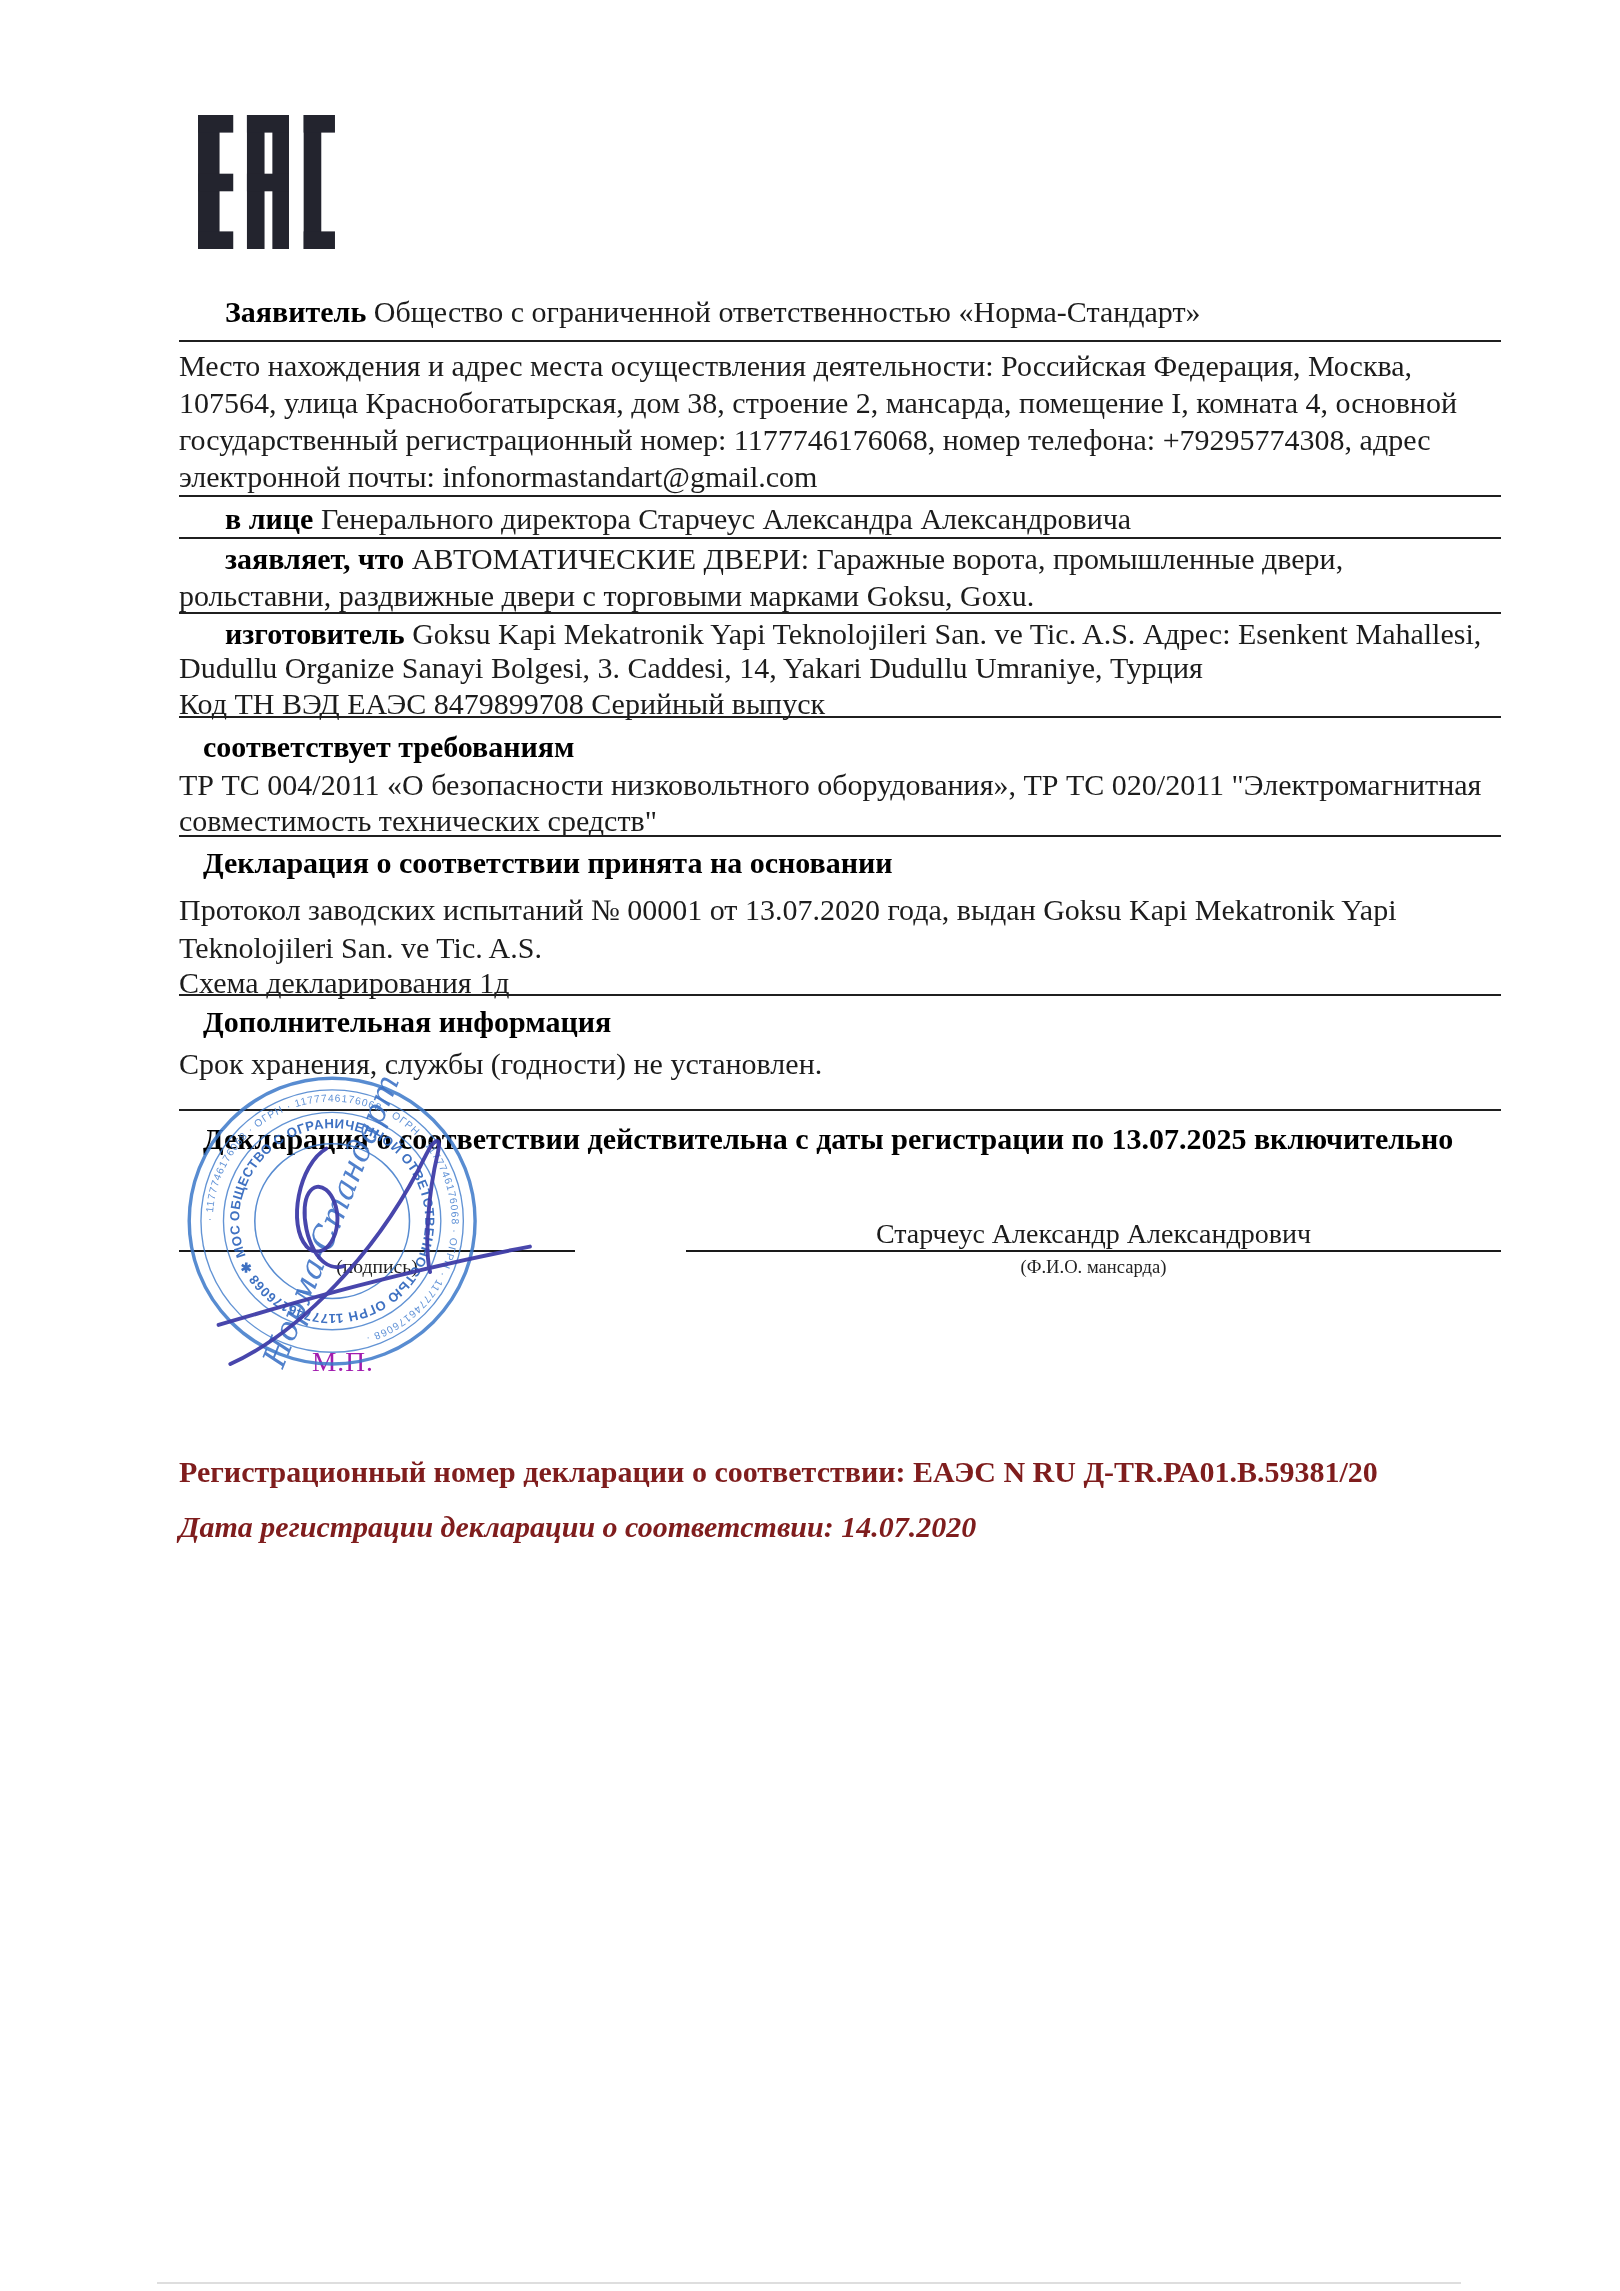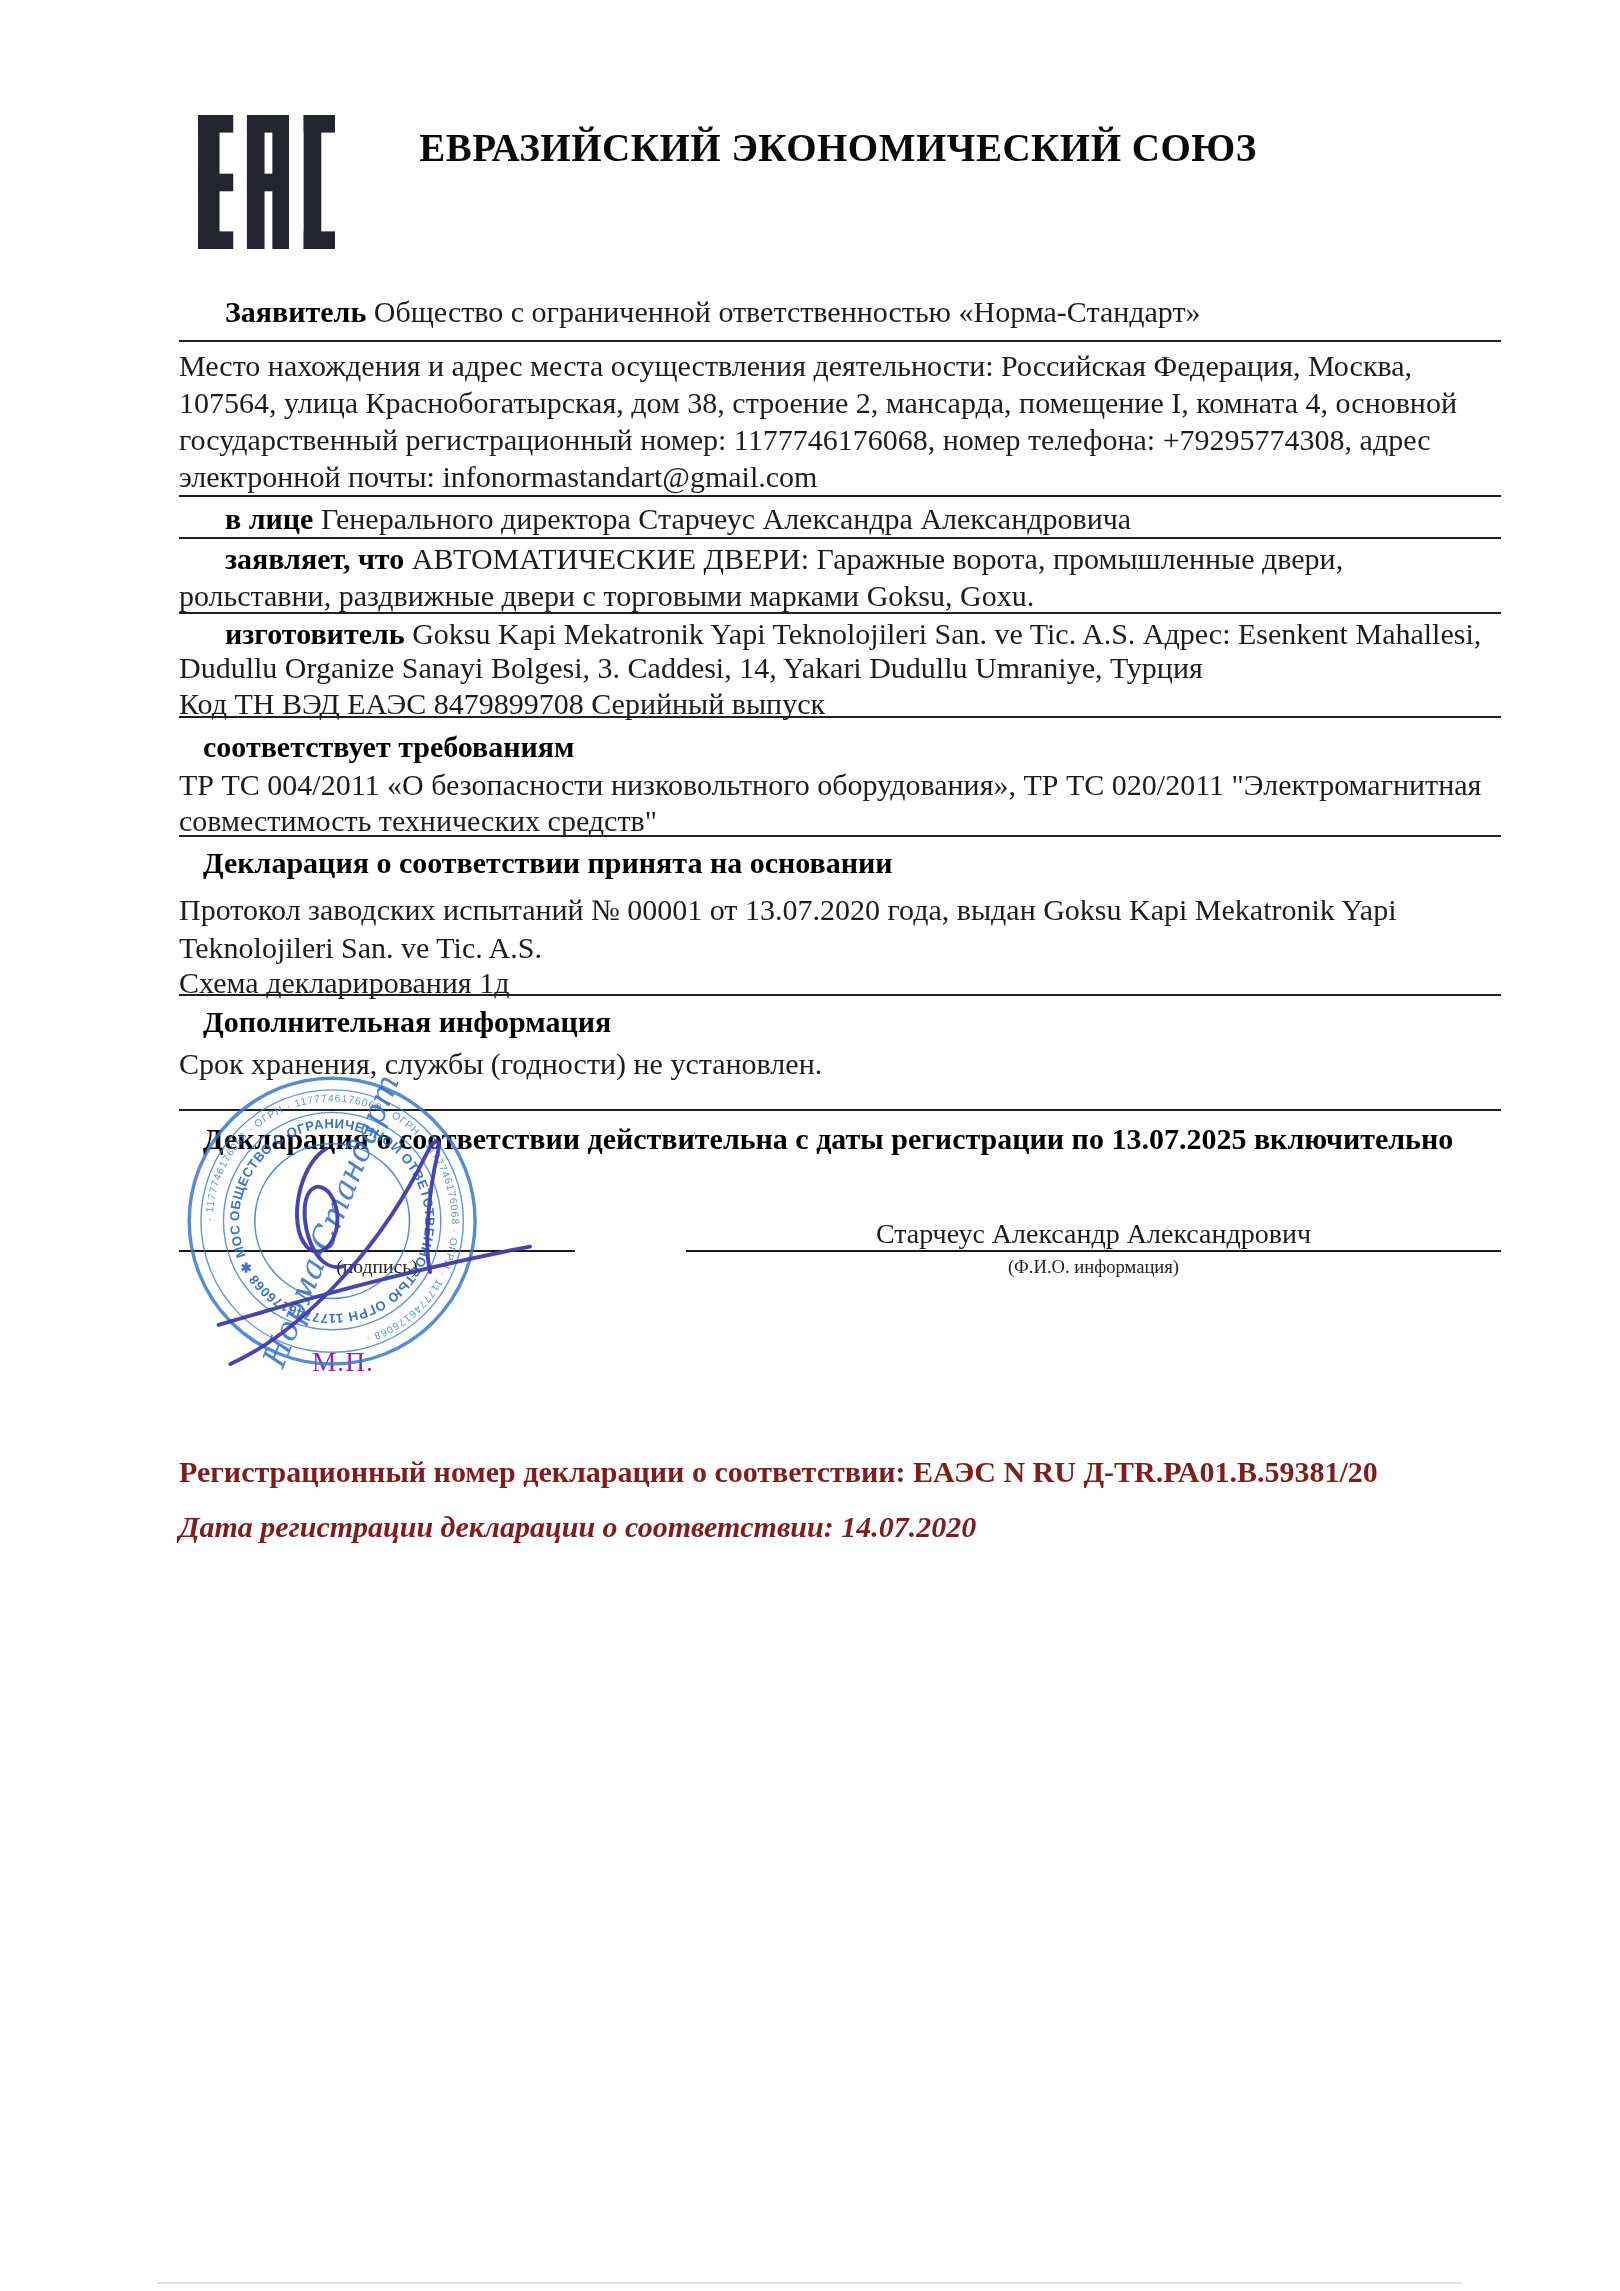--- a/index.html
+++ b/index.html
@@ -38,21 +38,20 @@
     <rect x="50" y="0" width="43" height="18"></rect>
     <rect x="50" y="60" width="43" height="18"></rect>
 
     <rect x="108" y="0" width="18" height="137"></rect>
     <rect x="108" y="0" width="32" height="18"></rect>
     <rect x="108" y="119" width="32" height="18"></rect>
   </g>
 </svg>
 
 <div class="abs title-block">
-  <div>ЕВРАЗИЙСКИЙ ЭКОНОМИЧЕСКИЙ СОЮЗ</div>
 </div>
 
 <p class="abs para" style="top:293px;">
   <b>Заявитель</b>
   <span>Общество с ограниченной ответственностью «Норма-Стандарт»</span>
 </p>
 <div class="abs rule" style="top:340px;"></div>
 
 <p class="abs para" style="top:347px;">
   <span>Место нахождения и адрес места осуществления деятельности: Российская Федерация, Москва, 107564, улица Краснобогатырская, дом 38, строение 2, мансарда, помещение I, комната 4, основной государственный регистрационный номер: 1177746176068, номер телефона: +79295774308, адрес электронной почты: infonormastandart@gmail.com</span>
@@ -93,21 +92,21 @@
 <p class="abs para" style="top:1045px;">Срок хранения,  службы (годности)  не установлен.</p>
 <div class="abs rule" style="top:1109px;"></div>
 
 <p class="abs para heading" style="top:1120px;">Декларация о соответствии  действительна с даты регистрации по 13.07.2025 включительно</p>
 
 <div class="abs sigline" style="left:179px;top:1250px;width:396px;"></div>
 <div class="abs caption" style="left:179px;top:1256px;width:396px;">(подпись)</div>
 
 <div class="abs" style="left:686px;top:1218px;width:815px;text-align:center;font-size:28px;">Старчеус Александр Александрович</div>
 <div class="abs sigline" style="left:686px;top:1250px;width:815px;"></div>
-<div class="abs caption" style="left:686px;top:1256px;width:815px;font-size:18.6px;">(Ф.И.О. информация)</div>
+<div class="abs caption" style="left:686px;top:1256px;width:815px;font-size:18.6px;">(Ф.И.О. мансарда)</div>
 
 <div class="abs mp" style="left:312px;top:1347px;">М.П.</div>
 
 <svg class="abs stamp-svg" width="421" height="421" viewBox="0 0 430 430" aria-hidden="true">
   <defs>
     <path id="ringOuter" d="M 62,186 A 122,122 0 1 1 306,186 A 122,122 0 1 1 62,186"></path>
     <path id="ringMain" d="M 89,186 A 95,95 0 1 1 279,186 A 95,95 0 1 1 89,186"></path>
   </defs>
   <g>
     <circle cx="184" cy="186" r="146" fill="none" stroke="#3b78c9" stroke-width="3.5" opacity="0.85"></circle>

